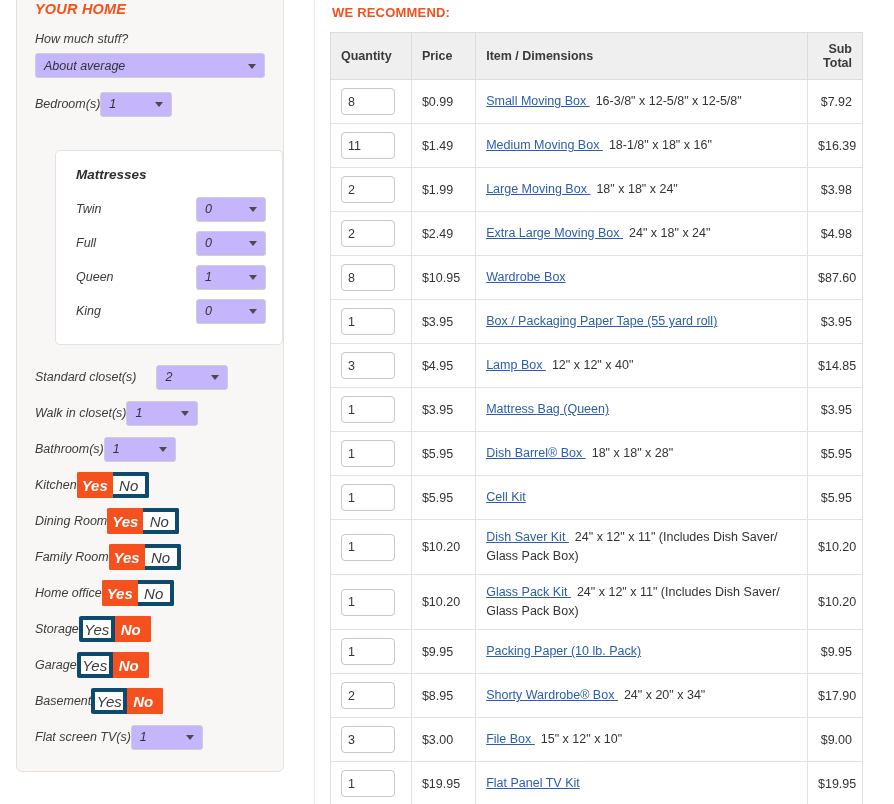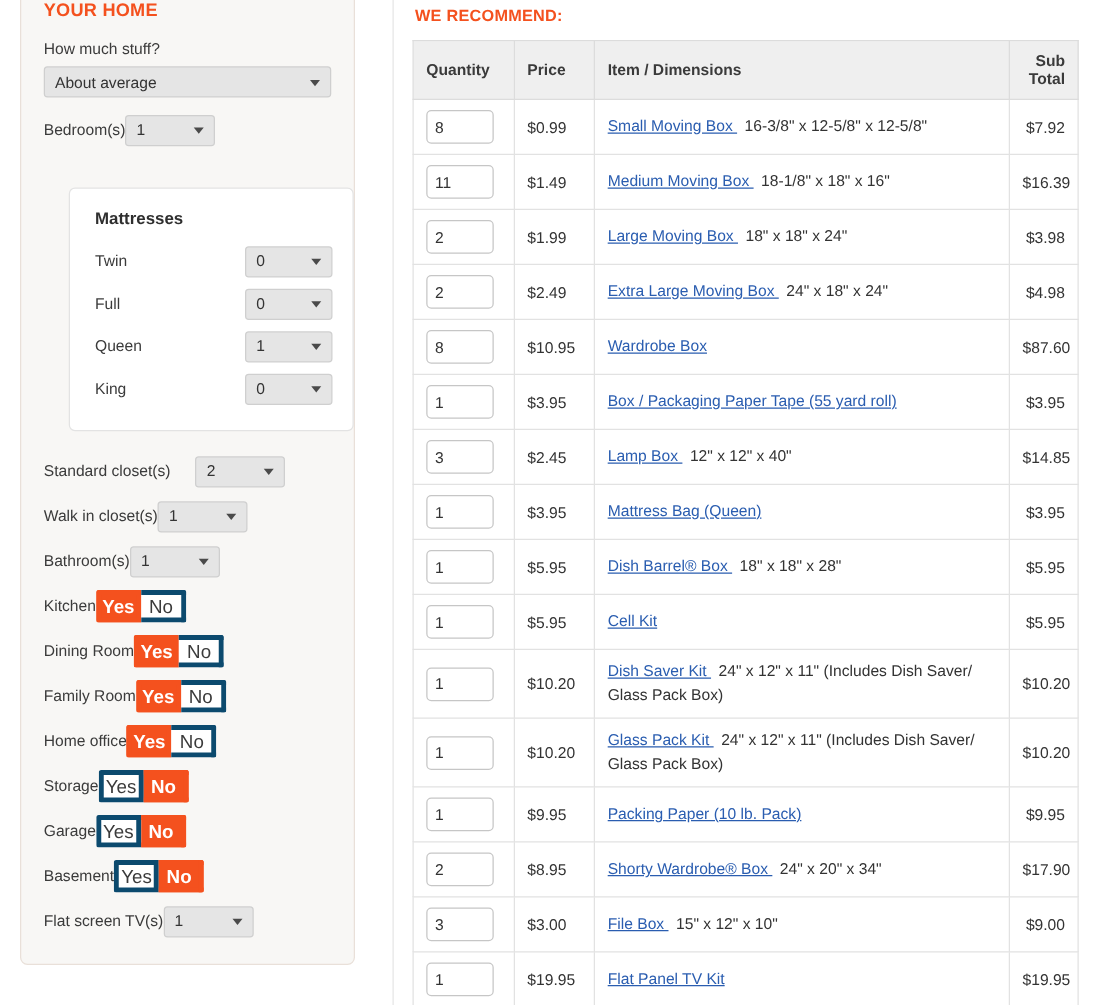--- a/index.html
+++ b/index.html
@@ -14,21 +14,21 @@
   .page { position: relative; width: 894px; height: 804px; background:#fff; }
 
   
   .col-divider {
     position: absolute; left: 314px; top: 0; width: 1px; height: 804px;
     background: #e6e6e6;
   }
 
   
   .left-col {
-    position: absolute; left: 0; top: 0; width: 314px; height: 736px;
+    position: absolute; left: 0; top: 0; width: 314px; height: 736px; font-style: italic;
   }
   .home-panel {
     position: absolute; left: 16px; top: -14px; width: 268px; height: 786px;
     background: #f8f7f5;
     border: 1px solid #e9e0d9;
     border-radius: 6px;
     padding: 14px 18px 0 18px;
   }
   .section-title {
     color: #f4511e;
@@ -44,21 +44,21 @@
     line-height: 16px;
   }
   .row-line {
     display: flex; align-items: center; 
     height: 36px;
   }
 
   
   .sel {
     position: relative;
-    background: #e5e5e5;
+    background: #c4b5fd;
     border: 1px solid #cfcfcf;
     border-radius: 3px;
     height: 25px;
     display: flex; align-items: center;
     padding: 0 22px 0 8px;
     font-size: 12.5px;
     color: #333;
     cursor: pointer;
     user-select: none;
   }
@@ -378,21 +378,21 @@
             <td class="c-sub">$87.60</td>
           </tr>
           <tr>
             <td class="c-qty"><input class="qty-input" type="text" value="1" style=""></td>
             <td class="c-price">$3.95</td>
             <td class="item-cell"><span class="item-link">Box / Packaging Paper Tape (55 yard roll) </span></td>
             <td class="c-sub">$3.95</td>
           </tr>
           <tr>
             <td class="c-qty"><input class="qty-input" type="text" value="3" style=""></td>
-            <td class="c-price">$2.45</td>
+            <td class="c-price">$4.95</td>
             <td class="item-cell"><span class="item-link">Lamp Box </span><span class="item-dims">12" x 12" x 40"</span></td>
             <td class="c-sub">$14.85</td>
           </tr>
           <tr>
             <td class="c-qty"><input class="qty-input" type="text" value="1" style=""></td>
             <td class="c-price">$3.95</td>
             <td class="item-cell"><span class="item-link">Mattress Bag (Queen) </span></td>
             <td class="c-sub">$3.95</td>
           </tr>
           <tr>

